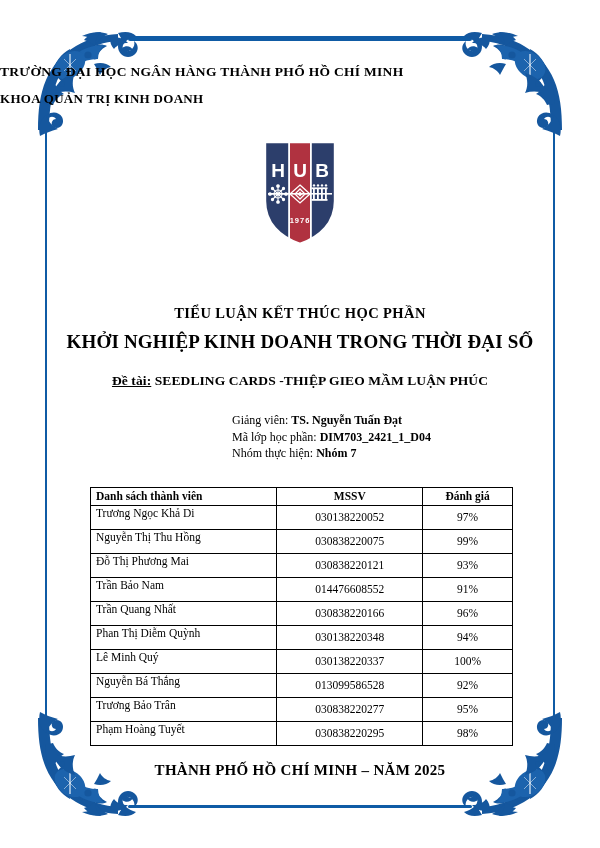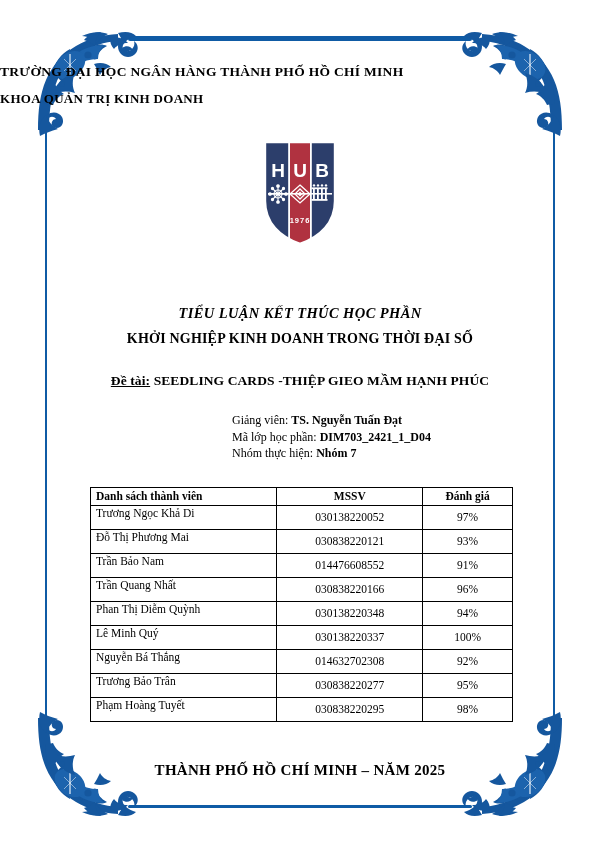--- a/index.html
+++ b/index.html
@@ -33,22 +33,22 @@
   }
   .hdr-uni { top:64px; font-size:13.5px; }
   .hdr-fac { top:91px; font-size:13px; }
 
   
   .logo { position:absolute; left:262px; top:139px; width:76px; height:108px; }
   .logo svg { width:100%; height:100%; display:block; }
 
   
   .t-line { position:absolute; left:0; width:600px; text-align:center; font-weight:bold; }
-  .t-main  { top:305px; font-size:14.5px; letter-spacing:.4px;font-style:italic; }
-  .t-sub   { top:331px; font-size:14px; letter-spacing:.2px; }
+  .t-main  { top:305px; font-size:14.5px; letter-spacing:.4px; }
+  .t-sub   { top:331px; font-size:19px; letter-spacing:.2px; }
   .t-topic { top:373px; font-size:13.5px; letter-spacing:.1px; }
   .t-topic .lbl { text-decoration:underline; }
 
   
   .meta { position:absolute; left:232px; top:412px; font-size:12px; line-height:16.5px; }
   .meta .row { white-space:nowrap; }
   .meta b { font-weight:bold; }
 
   
   .tbl-wrap { position:absolute; left:90px; top:487px; width:423px; }
@@ -245,21 +245,21 @@
         <circle cx="64" cy="46.4" r="1.2"></circle>
       </g>
 
       <text x="38" y="84" fill="#ffffff" text-anchor="middle" font-family="Liberation Sans, sans-serif" font-size="7.5" font-weight="bold" letter-spacing="1">1976</text>
     </svg>
   </div>
 
   <div class="t-line t-main">TIỂU LUẬN KẾT THÚC HỌC PHẦN</div>
   <div class="t-line t-sub">KHỞI NGHIỆP KINH DOANH TRONG THỜI ĐẠI SỐ</div>
   <div class="t-line t-topic">
-    <span class="lbl">Đề tài:</span><span>&nbsp;</span><span>SEEDLING CARDS -THIỆP GIEO MẦM HẠNH PHÚC</span>
+    <span class="lbl">Đề tài:</span><span>&nbsp;</span><span>SEEDLING CARDS -THIỆP GIEO MẦM LUẬN PHÚC</span>
   </div>
 
   <div class="meta">
     <div class="row">
       <span>Giảng viên:</span>
       <b>TS. Nguyễn Tuấn Đạt</b>
     </div>
     <div class="row">
       <span>Mã lớp học phần:</span>
       <b>DIM703_2421_1_D04</b>
@@ -284,20 +284,25 @@
           <th class="c-score">Đánh giá</th>
         </tr>
       </thead>
       <tbody>
         <tr>
           <td class="c-name">Trương Ngọc Khả Di</td>
           <td class="c-id">030138220052</td>
           <td class="c-score">97%</td>
         </tr>
         <tr>
+          <td class="c-name">Nguyễn Thị Thu Hồng</td>
+          <td class="c-id">030838220075</td>
+          <td class="c-score">99%</td>
+        </tr>
+        <tr>
           <td class="c-name">Đỗ Thị Phương Mai</td>
           <td class="c-id">030838220121</td>
           <td class="c-score">93%</td>
         </tr>
         <tr>
           <td class="c-name">Trần Bảo Nam</td>
           <td class="c-id">014476608552</td>
           <td class="c-score">91%</td>
         </tr>
         <tr>
@@ -310,21 +315,21 @@
           <td class="c-id">030138220348</td>
           <td class="c-score">94%</td>
         </tr>
         <tr>
           <td class="c-name">Lê Minh Quý</td>
           <td class="c-id">030138220337</td>
           <td class="c-score">100%</td>
         </tr>
         <tr>
           <td class="c-name">Nguyễn Bá Thắng</td>
-          <td class="c-id">014632702308</td>
+          <td class="c-id">013099586528</td>
           <td class="c-score">92%</td>
         </tr>
         <tr>
           <td class="c-name">Trương Bảo Trân</td>
           <td class="c-id">030838220277</td>
           <td class="c-score">95%</td>
         </tr>
         <tr>
           <td class="c-name">Phạm Hoàng Tuyết</td>
           <td class="c-id">030838220295</td>

